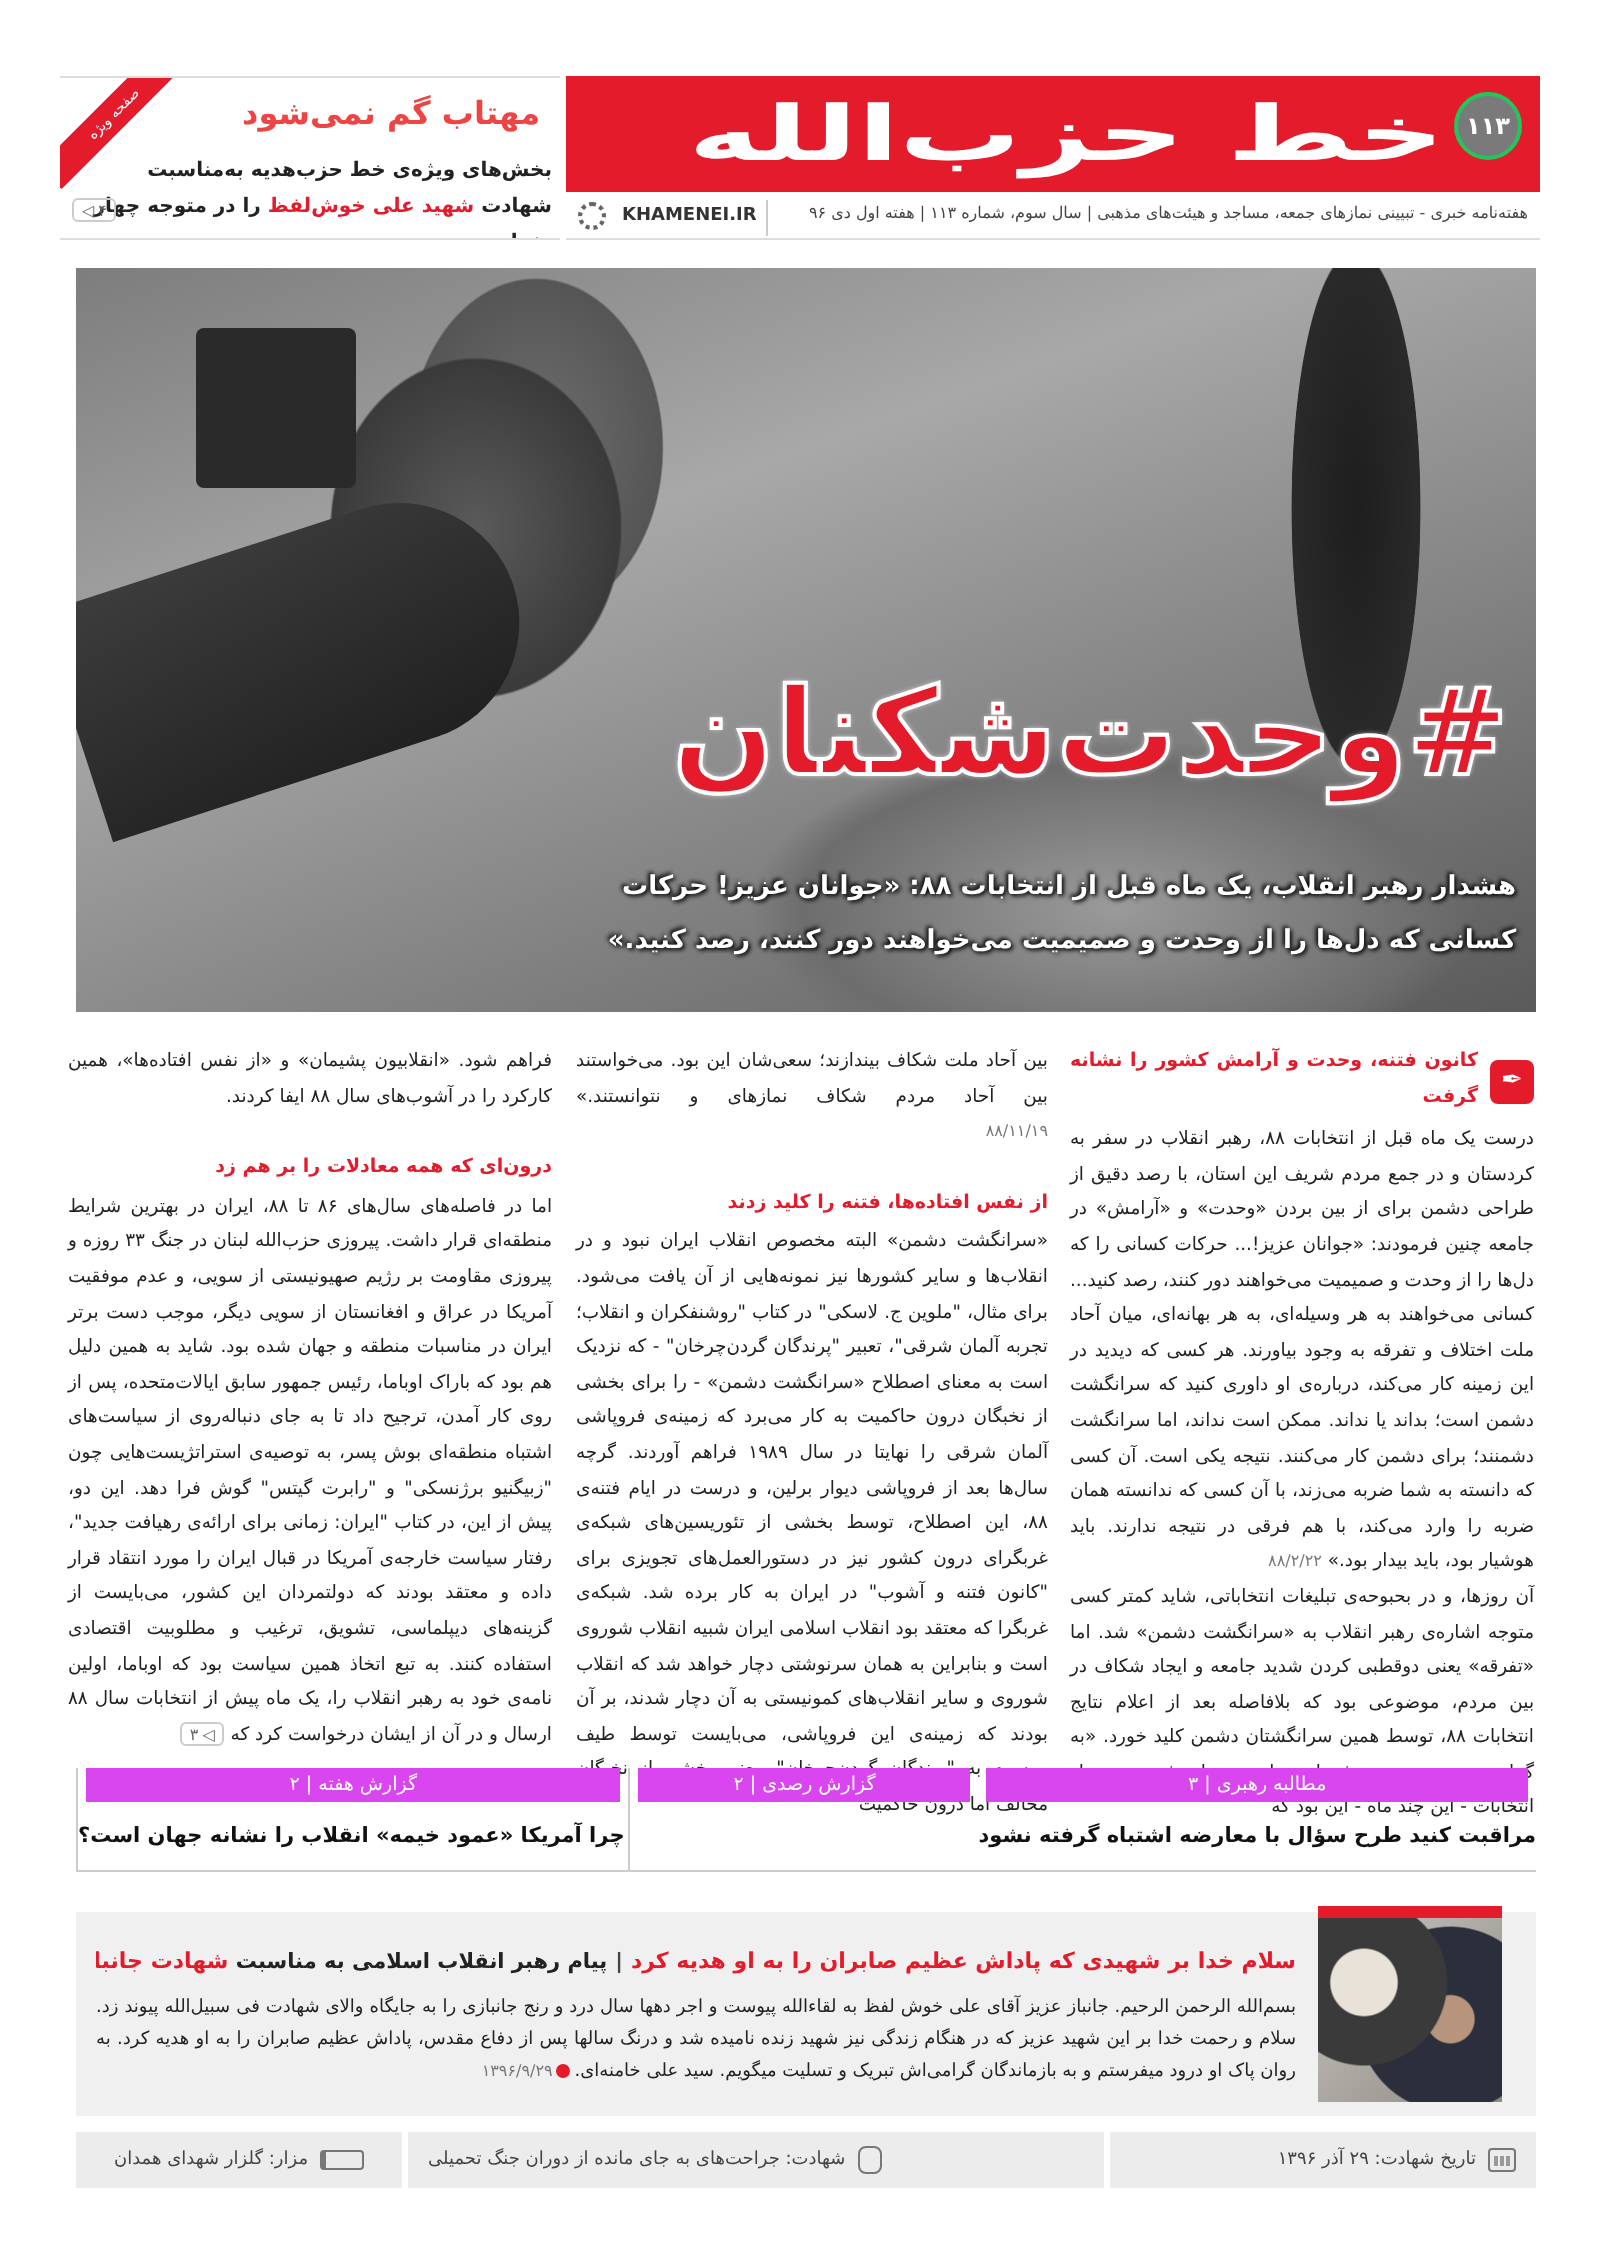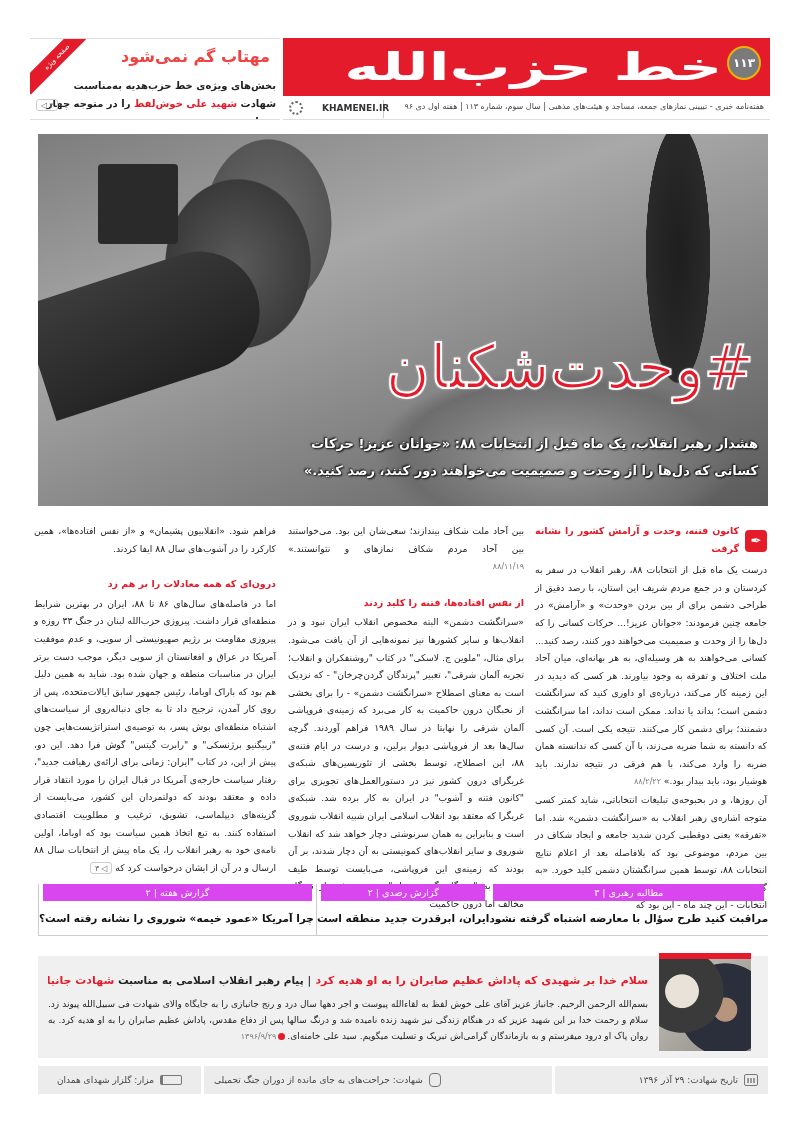--- a/index.html
+++ b/index.html
@@ -2,24 +2,24 @@
 <html><head>
 <meta charset="utf-8">
 <style>
   * { box-sizing: border-box; margin: 0; padding: 0; }
   html, body { width: 800px; height: 1132px; background: #ffffff; overflow: hidden; }
   body { font-family: "DejaVu Sans", sans-serif; color: #222; position: relative; }
 
   
   .masthead { position: absolute; left: 283px; top: 38px; width: 487px; height: 58px; background: #e31b2a; }
   .masthead-logo { position: absolute; right: 48px; top: 6px; font-family: "DejaVu Sans", sans-serif; font-weight: bold; font-size: 38px; color: #fff; letter-spacing: 2px; direction: rtl; line-height: 46px; transform: scaleX(1.6); transform-origin: right center; }
-  .issue-badge { position: absolute; left: 727px; top: 46px; width: 34px; height: 34px; border-radius: 50%; background: #7a7a7a; border: 2px solid #eab308; color: #fff; font-size: 12px; font-weight: bold; display: flex; align-items: center; justify-content: center; }
+  .issue-badge { position: absolute; left: 727px; top: 46px; width: 34px; height: 34px; border-radius: 50%; background: #7a7a7a; border: 2px solid #22c55e; color: #fff; font-size: 12px; font-weight: bold; display: flex; align-items: center; justify-content: center; }
   .subline { position: absolute; left: 283px; top: 98px; width: 487px; height: 22px; border-bottom: 1px solid #ddd; }
   .subline-text { position: absolute; right: 6px; top: 4px; font-size: 8px; color: #444; direction: rtl; white-space: nowrap; }
-  .khamenei { position: absolute; left: 6px; top: 3px; font-size: 9px; font-weight: bold; color: #333; display: flex; align-items: center; gap: 19px; }
+  .khamenei { position: absolute; left: 6px; top: 3px; font-size: 9px; font-weight: bold; color: #333; display: flex; align-items: center; gap: 8px; }
   .khamenei-gear { width: 14px; height: 14px; border-radius: 50%; border: 2px dotted #666; }
   .khamenei-divider { position: absolute; left: 100px; top: 2px; width: 1px; height: 18px; background: #ccc; }
 
   .promo { position: absolute; left: 30px; top: 38px; width: 250px; height: 82px; border-top: 1px solid #ddd; border-bottom: 1px solid #ddd; overflow: hidden; }
   .promo-ribbon { position: absolute; left: -18px; top: 10px; width: 90px; height: 16px; background: #e31b2a; color: #fff; font-size: 7px; text-align: center; line-height: 16px; transform: rotate(-45deg); direction: rtl; }
   .promo-title { position: absolute; right: 10px; top: 8px; font-size: 16px; font-weight: bold; direction: rtl; color: #ef4444; }
   .promo-desc { position: absolute; right: 4px; top: 38px; width: 240px; font-size: 10px; font-weight: bold; direction: rtl; line-height: 18px; text-align: right; color: #222; }
   .promo-desc .red { color: #e31b2a; }
   .page-ref { display: inline-flex; align-items: center; justify-content: center; gap: 2px; border: 1px solid #ccc; border-radius: 3px; font-size: 8px; color: #666; padding: 0 4px; height: 12px; }
   .promo-ref { position: absolute; left: 6px; top: 60px; }
@@ -28,21 +28,21 @@
   .hero { position: absolute; left: 38px; top: 134px; width: 730px; height: 372px; overflow: hidden;
     background:
       radial-gradient(ellipse 120px 140px at 200px 130px, #5a5a5a 0%, #3a3a3a 60%, transparent 61%),
       radial-gradient(ellipse 90px 120px at 230px 90px, #6f6f6f 0%, #555 70%, transparent 71%),
       radial-gradient(ellipse 40px 160px at 640px 120px, #1e1e1e 0%, #2a2a2a 80%, transparent 81%),
       radial-gradient(ellipse 260px 120px at 520px 320px, #9a9a9a 0%, #6d6d6d 60%, transparent 70%),
       linear-gradient(160deg, #7d7d7d 0%, #a8a8a8 35%, #8a8a8a 60%, #5a5a5a 100%);
   }
   .hero-arm { position: absolute; left: 0; top: 170px; width: 230px; height: 120px; background: linear-gradient(170deg, #3d3d3d, #1f1f1f); border-radius: 0 60px 60px 0; transform: rotate(-18deg); transform-origin: left center; }
   .hero-bin { position: absolute; left: 60px; top: 30px; width: 80px; height: 80px; background: #2a2a2a; border-radius: 4px; }
-  .hero-title { position: absolute; right: 14px; top: 198px; font-size: 60px; font-weight: normal; color: #e31b2a; direction: rtl; -webkit-text-stroke: 2px #fff; text-shadow: 0 0 3px #fff; line-height: 70px; }
+  .hero-title { position: absolute; right: 14px; top: 198px; font-size: 60px; font-weight: bold; color: #e31b2a; direction: rtl; -webkit-text-stroke: 2px #fff; text-shadow: 0 0 3px #fff; line-height: 70px; }
   .hero-sub { position: absolute; right: 10px; top: 296px; width: 470px; font-size: 13px; font-weight: bold; color: #fff; direction: rtl; text-align: right; line-height: 27px; text-shadow: 1px 1px 2px #000, -1px -1px 2px #000; }
 
   
   .col { position: absolute; top: 522px; font-size: 9.2px; line-height: 17.6px; direction: rtl; text-align: justify; color: #222; }
   .col-r { left: 535px; width: 232px; }
   .col-m { left: 288px; width: 236px; }
   .col-l { left: 34px; width: 242px; }
   .sec-head { color: #e31b2a; font-weight: bold; font-size: 9.5px; margin: 0 0 2px 0; }
   .sec-head-wrap { display: flex; align-items: center; gap: 6px; margin-bottom: 2px; }
   .pen-icon { width: 22px; height: 22px; background: #e31b2a; border-radius: 4px; color: #fff; font-size: 13px; display: flex; align-items: center; justify-content: center; flex-shrink: 0; }
@@ -138,25 +138,24 @@
   <div class="sec-head">درون‌ای که همه معادلات را بر هم زد</div>
   <p><span>اما در فاصله‌های سال‌های ۸۶ تا ۸۸، ایران در بهترین شرایط منطقه‌ای قرار داشت. پیروزی حزب‌الله لبنان در جنگ ۳۳ روزه و پیروزی مقاومت بر رژیم صهیونیستی از سویی، و عدم موفقیت آمریکا در عراق و افغانستان از سویی دیگر، موجب دست برتر ایران در مناسبات منطقه و جهان شده بود. شاید به همین دلیل هم بود که باراک اوباما، رئیس جمهور سابق ایالات‌متحده، پس از روی کار آمدن، ترجیح داد تا به جای دنباله‌روی از سیاست‌های اشتباه منطقه‌ای بوش پسر، به توصیه‌ی استراتژیست‌هایی چون "زبیگنیو برژنسکی" و "رابرت گیتس" گوش فرا دهد. این دو، پیش از این، در کتاب "ایران: زمانی برای ارائه‌ی رهیافت جدید"، رفتار سیاست خارجه‌ی آمریکا در قبال ایران را مورد انتقاد قرار داده و معتقد بودند که دولتمردان این کشور، می‌بایست از گزینه‌های دیپلماسی، تشویق، ترغیب و مطلوبیت اقتصادی استفاده کنند. به تبع اتخاذ همین سیاست بود که اوباما، اولین نامه‌ی خود به رهبر انقلاب را، یک ماه پیش از انتخابات سال ۸۸ ارسال و در آن از ایشان درخواست کرد که</span> <span class="page-ref">
         <span>◁</span>
         <span>۳</span>
       </span></p>
 </div>
 
 <div class="teasers">
   <div class="teaser teaser-r">
     <div class="teaser-head">گزارش هفته | ۲</div>
-    <div class="teaser-body">چرا آمریکا «عمود خیمه» شوروی را نشانه رفته است؟</div>
+    <div class="teaser-body">چرا آمریکا «عمود خیمه» انقلاب را نشانه جهان است؟</div>
   </div>
   <div class="teaser">
     <div class="teaser-head">گزارش رصدی | ۲</div>
-    <div class="teaser-body">ایران، ابرقدرت جدید منطقه است</div>
   </div>
   <div class="teaser teaser-l">
     <div class="teaser-head">مطالبه رهبری | ۳</div>
     <div class="teaser-body">مراقبت کنید طرح سؤال با معارضه اشتباه گرفته نشود</div>
   </div>
 </div>
 
 <div class="message">
   <div class="msg-photo-top"></div>
   <div class="msg-photo"></div>

